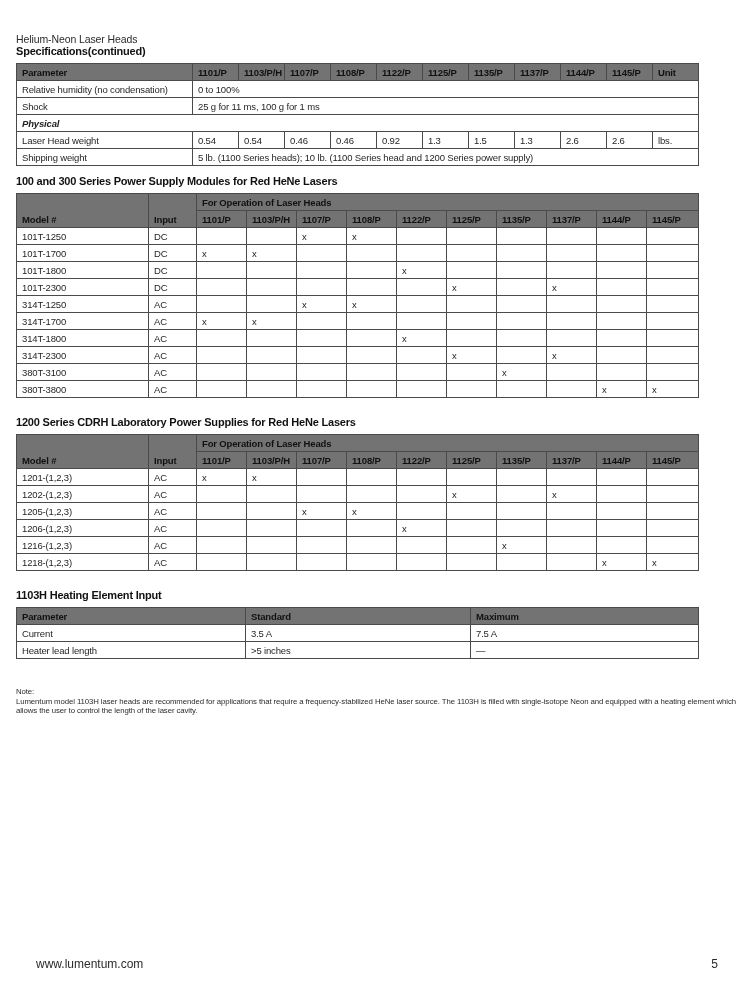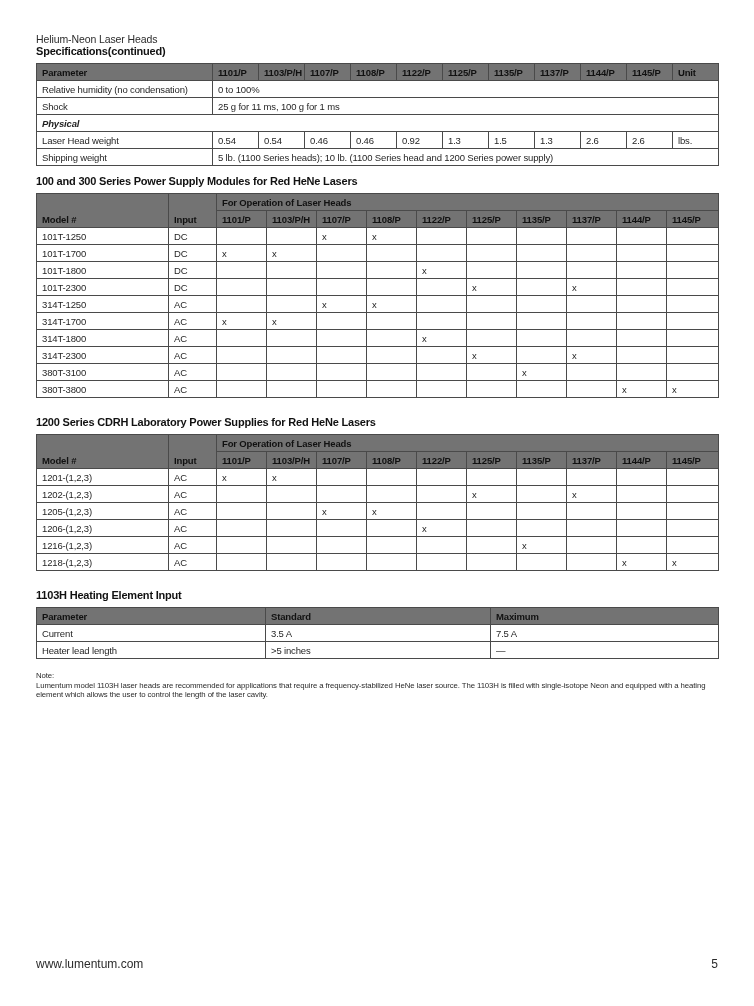--- a/index.html
+++ b/index.html
@@ -6,21 +6,21 @@
   html,body { background:#ffffff; }
   .page {
     position:relative;
     width:754px; height:1006px;
     background:#ffffff;
     font-family:"Liberation Sans", sans-serif;
     color:#1f1f1f;
     overflow:hidden;
     margin:0 auto;
   }
-  .content { padding:0 36px; }
+  .content { padding:0 16px; }
   .doc-header {
     padding-top:33px;
     font-size:10.5px;
     color:#2b2b2b;
     letter-spacing:-0.1px;
   }
   .section-title {
     font-weight:bold;
     font-size:11px;
     color:#111;
@@ -57,21 +57,21 @@
   }
   thead { border-bottom:1.5px solid #111; }
   td.center, th.center { text-align:left;margin-top:46px; }
   tr.section-row td {
     font-style:italic;
     font-weight:bold;
   }
   th.rowspan2 { vertical-align:bottom; padding-bottom:2px; }
 
   .note-block {
-    margin-top:12px;
+    margin-top:28px;
     font-size:7.8px;
     line-height:1.25;
     color:#2b2b2b;
     letter-spacing:-0.1px;
   }
   .footer {
     position:absolute;
     left:36px; right:36px; top:957px;
     display:flex;
     justify-content:space-between;

